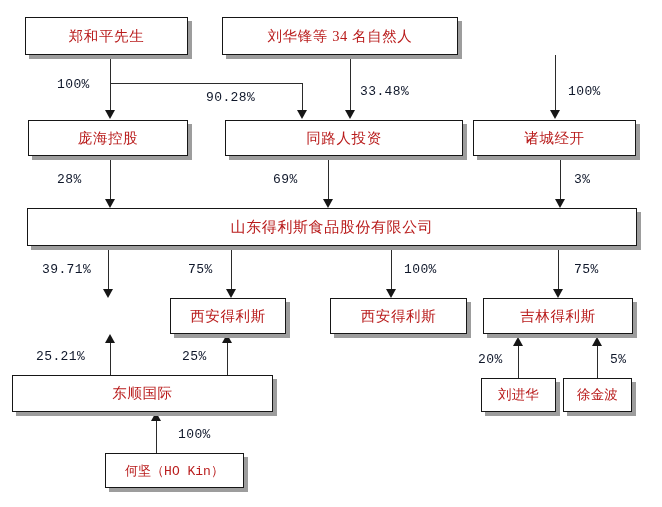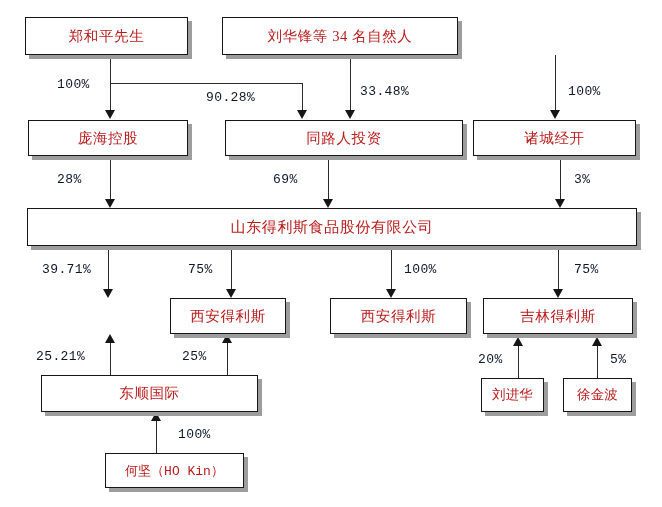--- a/index.html
+++ b/index.html
@@ -149,33 +149,33 @@
   <div class="node" style="left:483px; top:298px; width:150px; height:36px;">吉林得利斯</div>
 
   <div class="vline" style="left:110px; top:342px; height:34px;"></div>
   <div class="arrow-up" style="left:105px; top:334px;"></div>
   <div class="elabel" style="left:36px; top:349px;">25.21%</div>
 
   <div class="vline" style="left:227px; top:342px; height:34px;"></div>
   <div class="arrow-up" style="left:222px; top:334px;"></div>
   <div class="elabel" style="left:182px; top:349px;">25%</div>
 
-  <div class="node" style="left:41px; top:375px; width:217px; height:37px;">东顺国际</div>
+  <div class="node" style="left:12px; top:375px; width:261px; height:37px;">东顺国际</div>
 
   <div class="vline" style="left:156px; top:420px; height:33px;"></div>
   <div class="arrow-up" style="left:151px; top:412px;"></div>
   <div class="elabel" style="left:178px; top:427px;">100%</div>
 
   <div class="node latin" style="left:86px; top:453px; width:139px; height:35px;">何坚（HO Kin）</div>
 
   <div class="vline" style="left:518px; top:345px; height:33px;"></div>
   <div class="arrow-up" style="left:513px; top:337px;"></div>
   <div class="elabel" style="left:478px; top:352px;">20%</div>
 
   <div class="vline" style="left:597px; top:345px; height:33px;"></div>
   <div class="arrow-up" style="left:592px; top:337px;"></div>
   <div class="elabel" style="left:610px; top:352px;">5%</div>
 
-  <div class="node small" style="left:481px; top:378px; width:63px; height:34px;">刘进华</div>
+  <div class="node small" style="left:481px; top:378px; width:75px; height:34px;">刘进华</div>
 
   <div class="node small" style="left:563px; top:378px; width:69px; height:34px;">徐金波</div>
 
 </div>
 
 </body></html>

